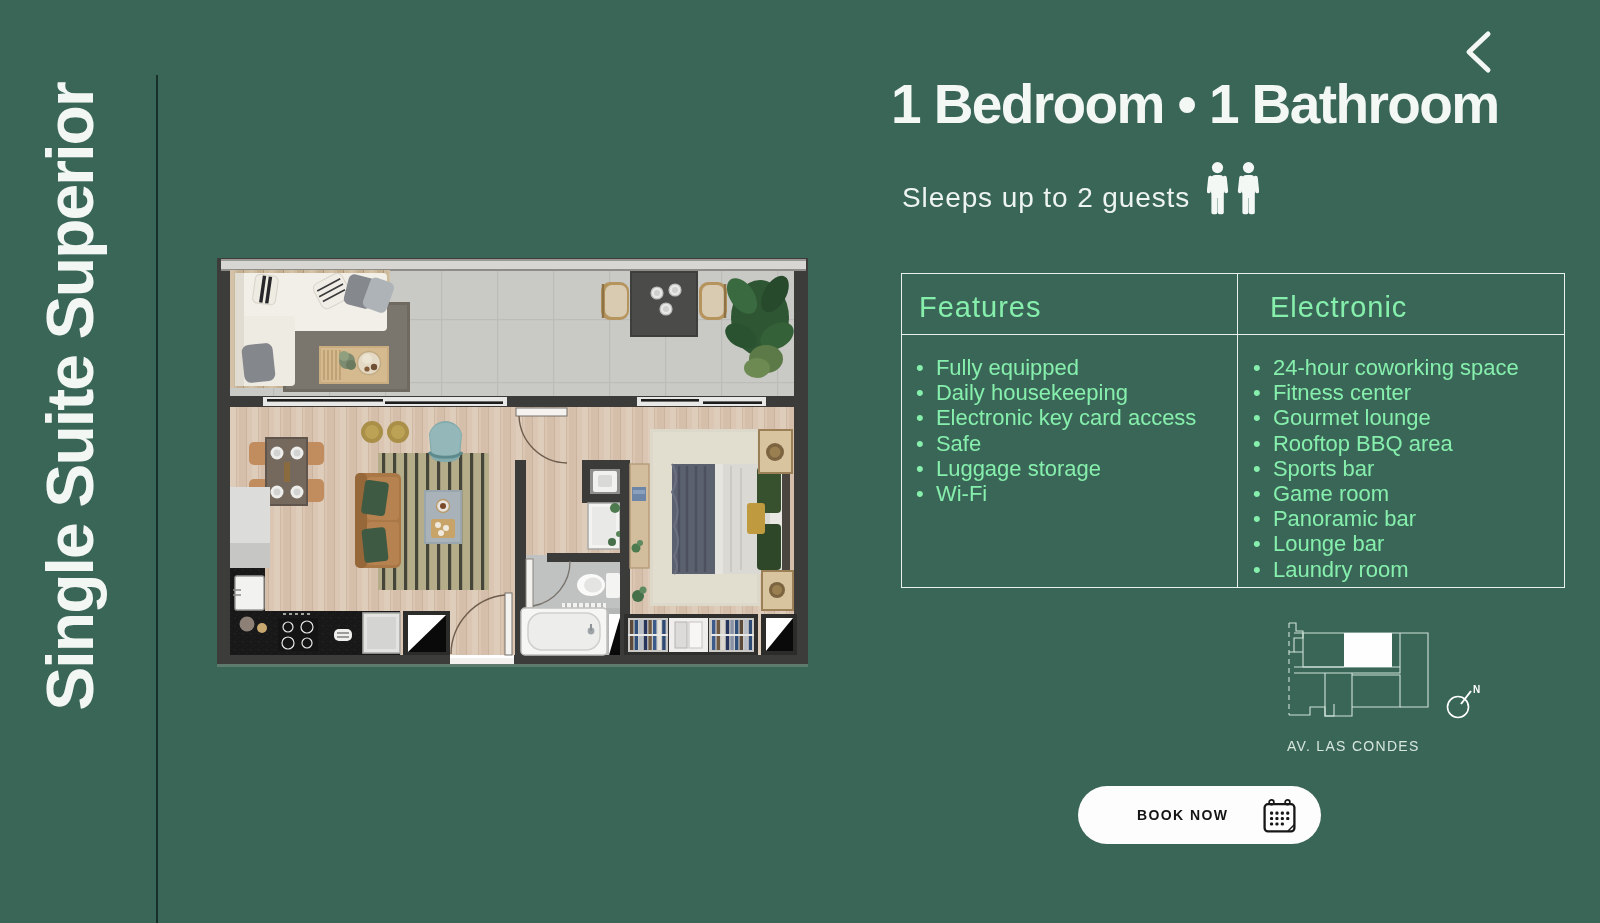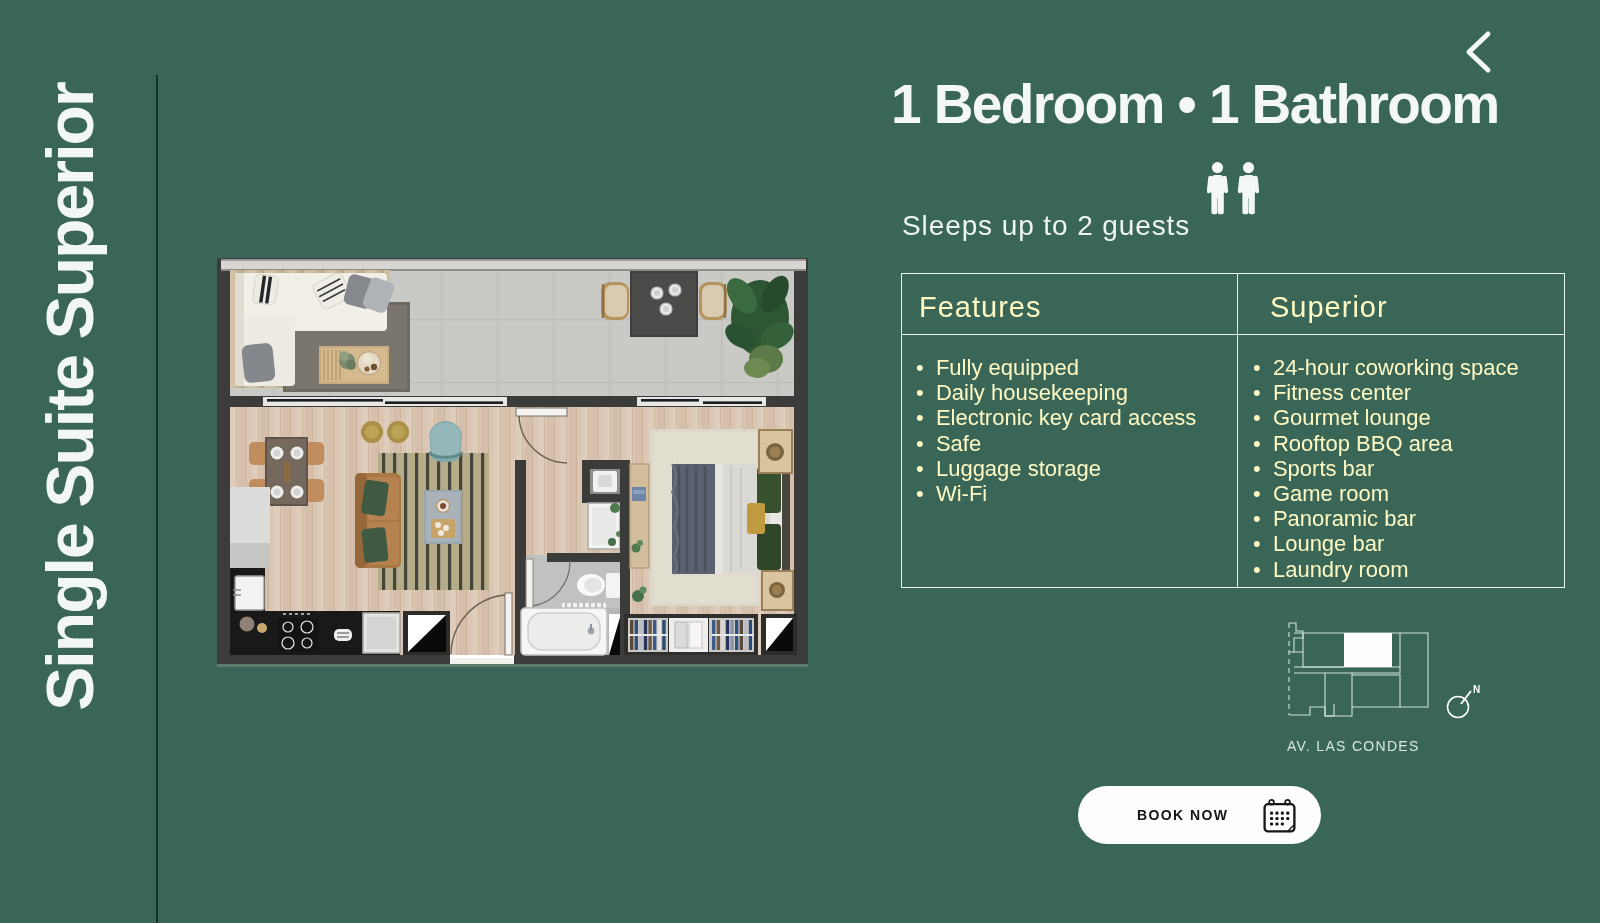--- a/index.html
+++ b/index.html
@@ -13,46 +13,46 @@
 <div class="abs" style="left:156px;top:75px;width:2px;height:848px;background:#173029;"></div>
 
 <div class="abs" style="left:70px;top:397px;transform:translate(-50%,-50%) rotate(-90deg);white-space:nowrap;color:#f2f7f3;font-size:66px;font-weight:bold;letter-spacing:-1.9px;line-height:66px;">Single Suite Superior</div>
 
 <svg class="abs" style="left:1458px;top:26px;" width="40" height="54" viewBox="0 0 40 54">
   <polyline points="30,8 11,26 30,44" fill="none" stroke="#f4f8f5" stroke-width="5" stroke-linecap="round" stroke-linejoin="round"></polyline>
 </svg>
 
 <div class="abs" style="left:891px;top:77px;font-size:55px;font-weight:bold;letter-spacing:-1.6px;color:#f4f8f5;line-height:55px;white-space:nowrap;text-align:right;">1 Bedroom • 1 Bathroom</div>
 
-<div class="abs" style="left:902px;top:184px;font-size:28px;letter-spacing:0.9px;color:#eef4f0;line-height:28px;white-space:nowrap;margin-top:28px;">Sleeps up to 2 guests</div>
+<div class="abs" style="left:902px;top:184px;font-size:28px;letter-spacing:0.9px;color:#eef4f0;line-height:28px;white-space:nowrap;">Sleeps up to 2 guests</div>
 
 <svg class="abs" style="left:1207px;top:162px;" width="52" height="56" viewBox="0 0 52 56">
   <g fill="#f4f8f5">
     <circle cx="10.5" cy="5.6" r="5.6"></circle>
     <rect x="0.6" y="13.8" width="4" height="17.5" rx="2" transform="rotate(6 2.6 22)"></rect>
     <rect x="16.4" y="13.8" width="4" height="17.5" rx="2" transform="rotate(-6 18.4 22)"></rect>
     <rect x="3.4" y="13" width="14.2" height="20" rx="5"></rect>
     <path d="M4.4,30 h12.4 v20.5 a1.8,1.8 0 0 1 -1.8,1.8 h-2.4 a1.8,1.8 0 0 1 -1.8,-1.8 v-14.5 h-0.4 v14.5 a1.8,1.8 0 0 1 -1.8,1.8 h-2.4 a1.8,1.8 0 0 1 -1.8,-1.8 z"></path>
     <circle cx="41.5" cy="5.6" r="5.6"></circle>
     <rect x="31.6" y="13.8" width="4" height="17.5" rx="2" transform="rotate(6 33.6 22)"></rect>
     <rect x="47.4" y="13.8" width="4" height="17.5" rx="2" transform="rotate(-6 49.4 22)"></rect>
     <rect x="34.4" y="13" width="14.2" height="20" rx="5"></rect>
     <path d="M35.4,30 h12.4 v20.5 a1.8,1.8 0 0 1 -1.8,1.8 h-2.4 a1.8,1.8 0 0 1 -1.8,-1.8 v-14.5 h-0.4 v14.5 a1.8,1.8 0 0 1 -1.8,1.8 h-2.4 a1.8,1.8 0 0 1 -1.8,-1.8 z"></path>
   </g>
 </svg>
 
-<div class="abs" style="left:901px;top:273px;width:664px;height:315px;border:1.4px solid #e9f1ec;box-sizing:border-box;color:#fef9c3;">
+<div class="abs" style="left:901px;top:273px;width:664px;height:315px;border:1.4px solid #e9f1ec;box-sizing:border-box;color:#86efac;">
 
   <div class="abs" style="left:0;top:60px;width:100%;height:1.4px;background:#e9f1ec;"></div>
 
   <div class="abs" style="left:335px;top:0;width:1.4px;height:100%;background:#e9f1ec;"></div>
 
   <div class="abs" style="left:17px;top:19px;font-size:29px;letter-spacing:1px;line-height:29px;">Features</div>
 
-  <div class="abs" style="left:368px;top:19px;font-size:29px;letter-spacing:1px;line-height:29px;">Superior</div>
+  <div class="abs" style="left:368px;top:19px;font-size:29px;letter-spacing:1px;line-height:29px;">Electronic</div>
 
   <div class="abs" style="left:14px;top:81px;font-size:22px;line-height:25.2px;">
     <div>•&nbsp; Fully equipped</div>
     <div>•&nbsp; Daily housekeeping</div>
     <div>•&nbsp; Electronic key card access</div>
     <div>•&nbsp; Safe</div>
     <div>•&nbsp; Luggage storage</div>
     <div>•&nbsp; Wi-Fi</div>
   </div>
 

